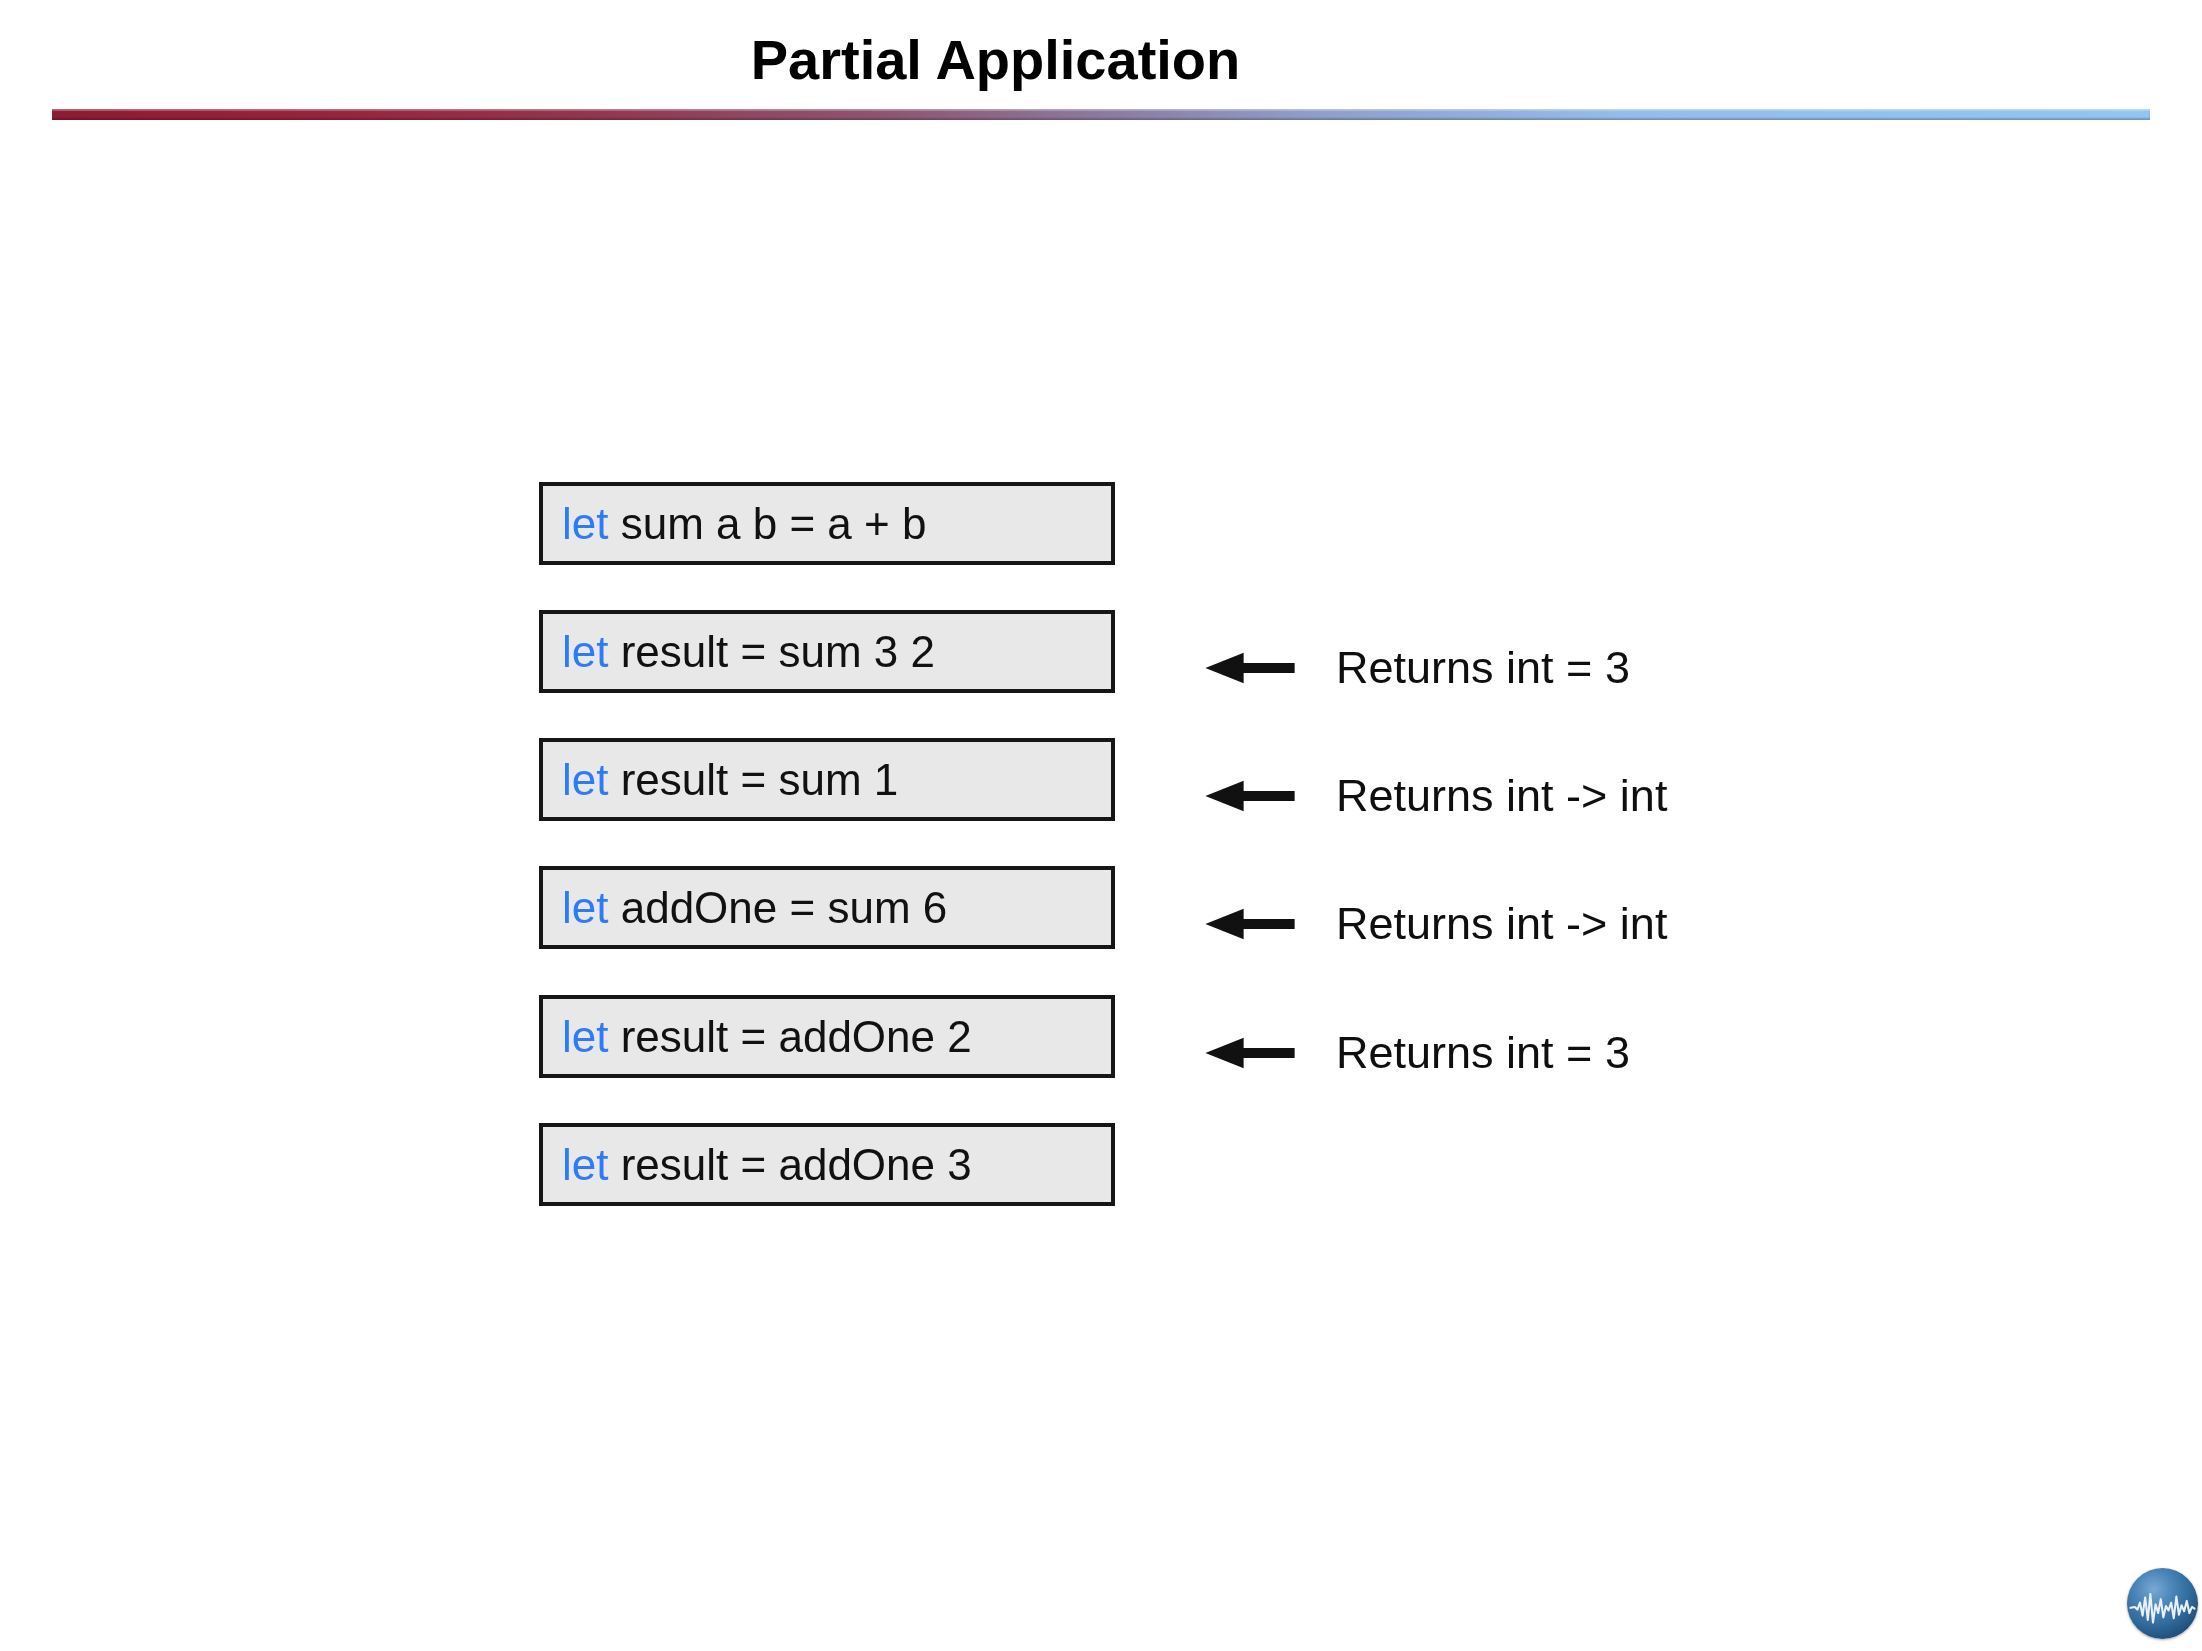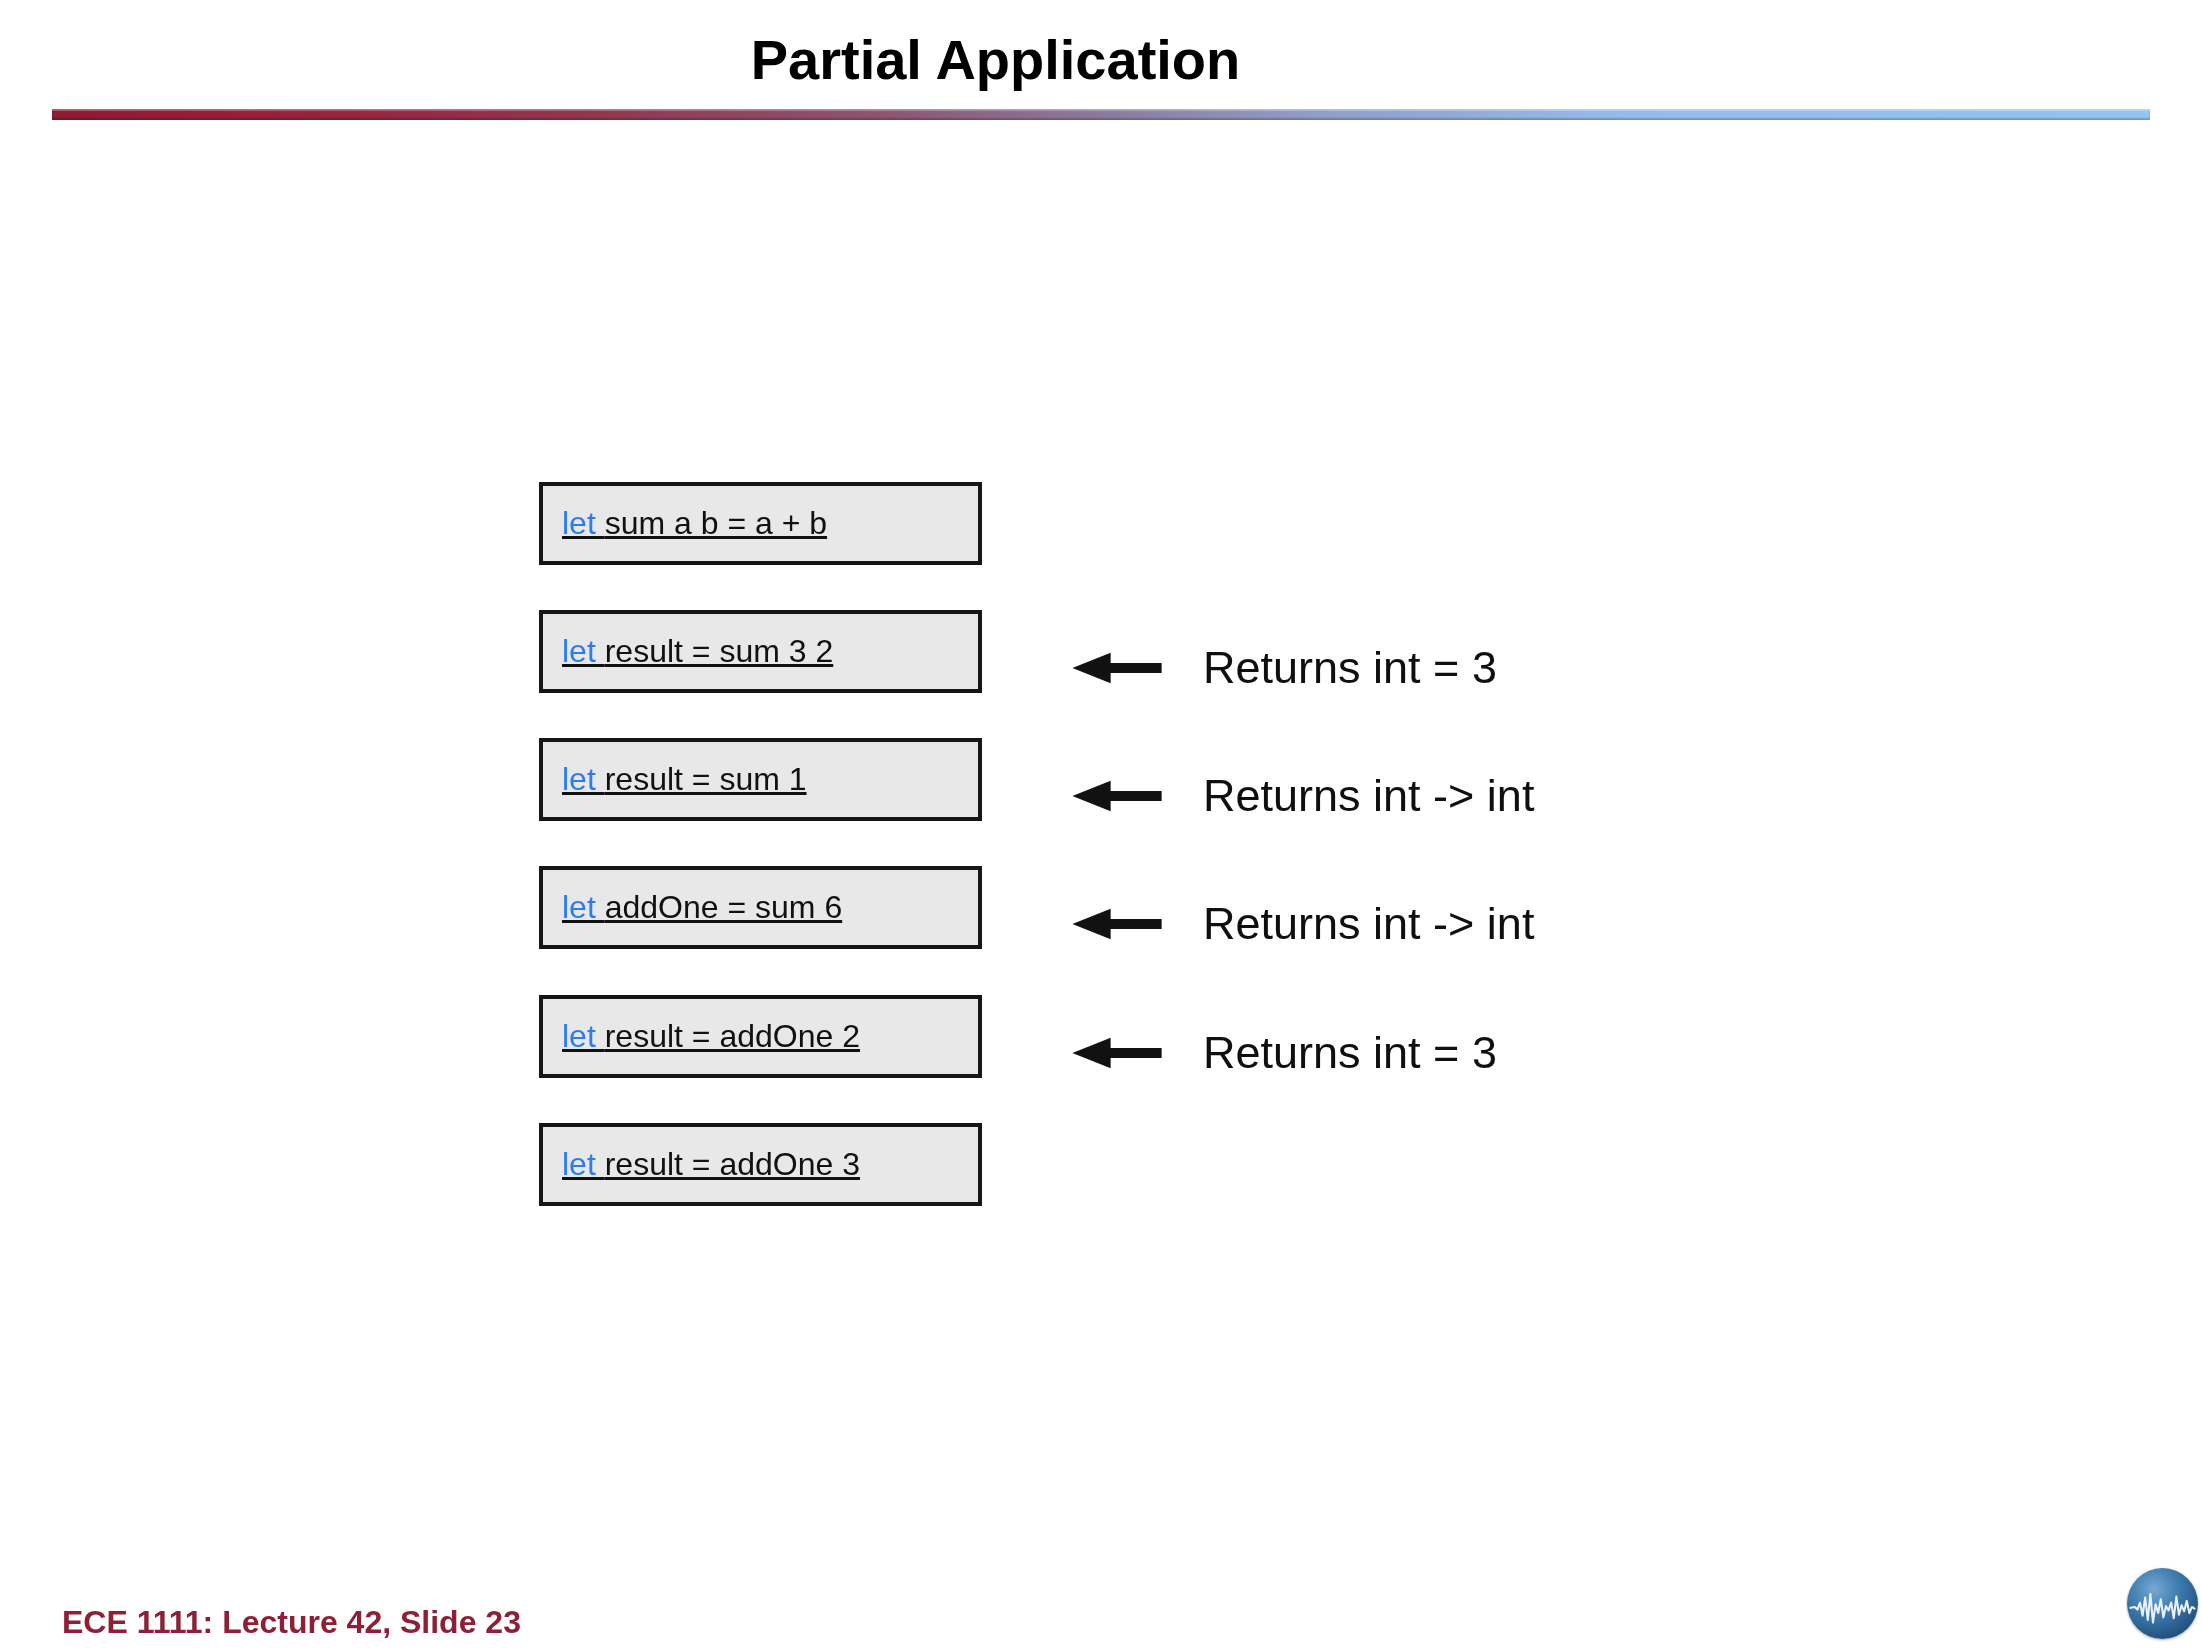--- a/index.html
+++ b/index.html
@@ -42,31 +42,30 @@
   
   .row {
     position: absolute;
     left: 539px;
     width: 1663px; height: 83px;
     display: flex;
     align-items: center;
   }
   .code-box {
     box-sizing: border-box;
-    width: 443px; height: 83px;
+    width: 576px; height: 83px;
     background: #E8E8E8;
     border: 4.3px solid #161616;
     display: flex;
     align-items: center;
     padding-left: 19px;
-    font-size: 32px;
+    font-size: 44px;
     color: #111111;
     white-space: pre;
     flex: 0 0 auto;
-    text-decoration: underline;
   }
   .kw { color: #2E7BF6; }
   .annotation {
     display: flex;
     align-items: center;
     margin-left: 90px;
     margin-top: 32px;
   }
   .arrow {
     width: 90px; height: 34px;
@@ -175,21 +174,20 @@
     </div>
   </div>
 
   <div class="row" style="top: 1123px;">
     <div class="code-box">
       <span class="kw">let </span><span class="code">result = addOne 3</span>
     </div>
   </div>
 </div>
 
-  <div class="footer">ECE 1111: Lecture 42, Slide 23</div>
 
   <div class="globe">
     <svg width="71" height="71" viewBox="0 0 82 82">
       <path d="M4,46 L9,45 12,48 15,40 18,55 21,34 24,60 27,30 30,63 33,42 36,52 39,36 42,57 45,44 48,49 51,40 54,58 57,33 60,54 63,43 66,50 69,38 72,52 75,45 78,47"></path>
     </svg>
   </div>
 
 </div>
 
 

